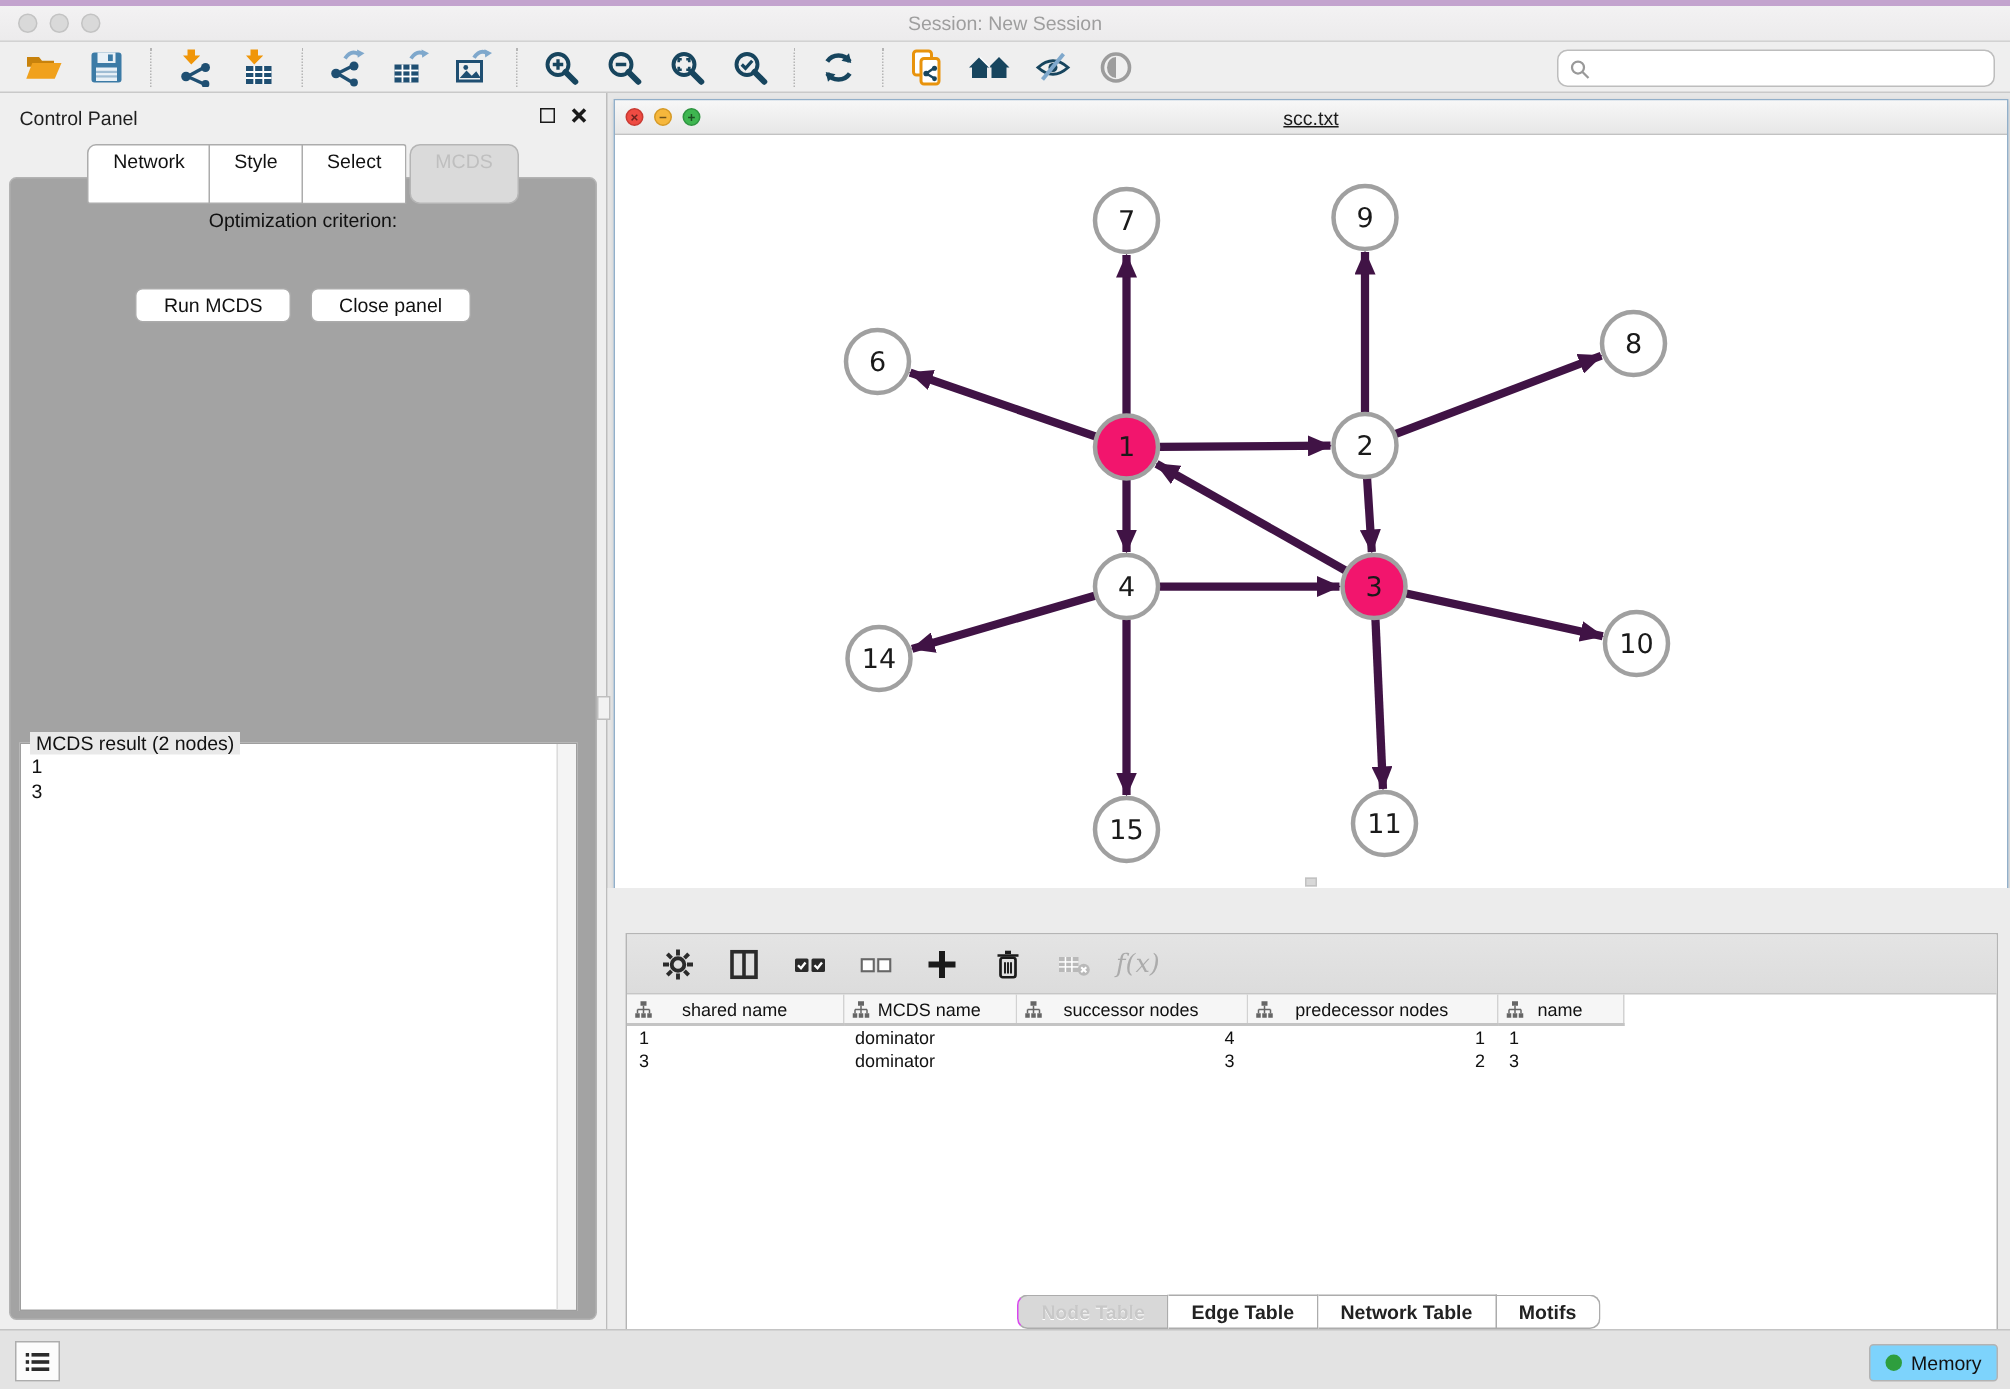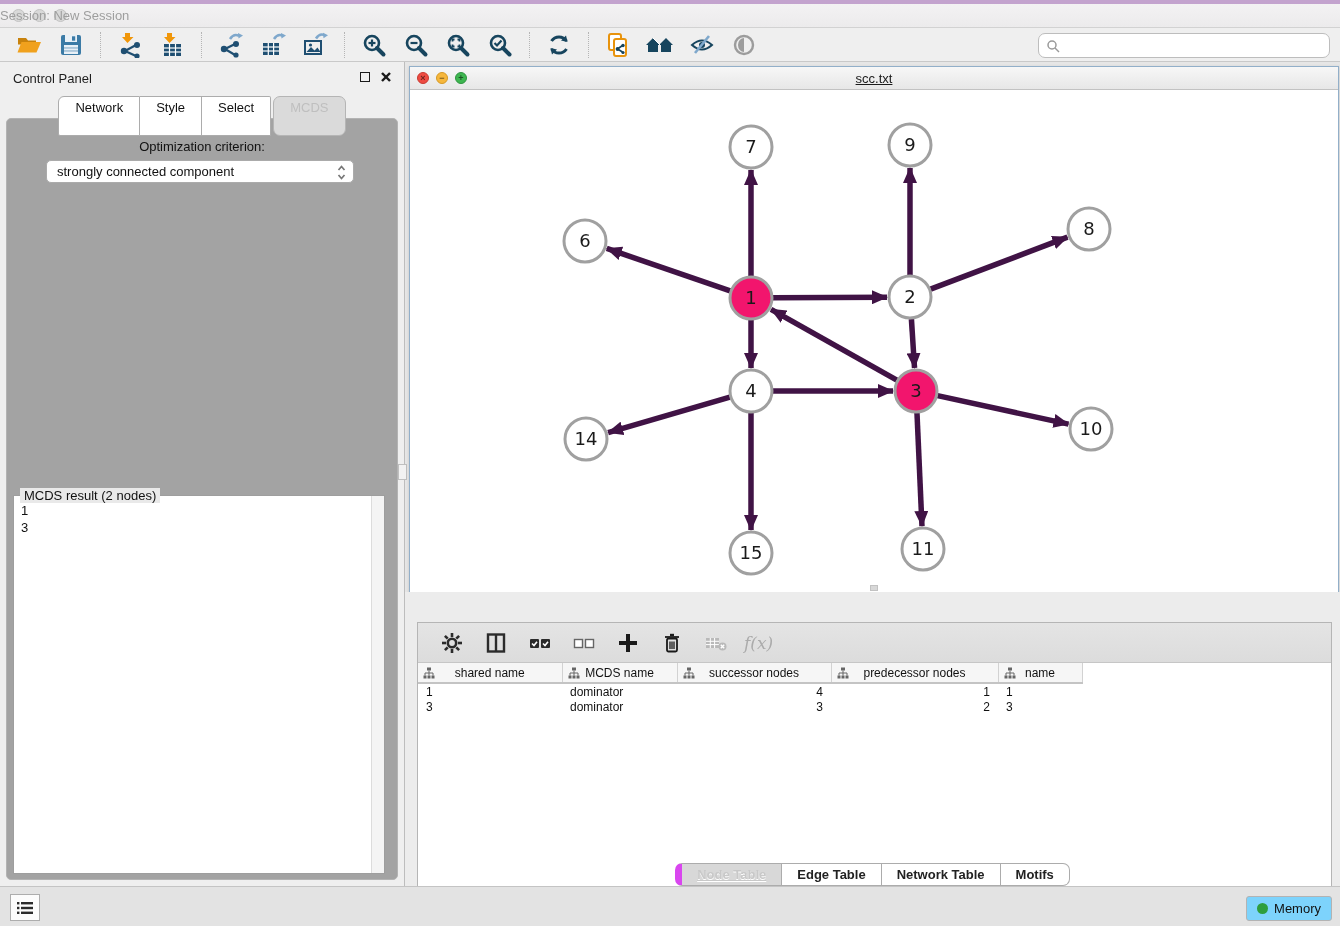--- a/index.html
+++ b/index.html
@@ -4,21 +4,21 @@
 <style>
   * { margin:0; padding:0; box-sizing:border-box; }
   html,body { width:1340px; height:926px; font-family:"Liberation Sans",sans-serif; background:#E6E6E6; overflow:hidden; position:relative; }
 
   
   .titlebar { position:absolute; left:0; top:0; width:1340px; height:28px;
     background:linear-gradient(#F4F3F4,#ECEBEC); border-bottom:1px solid #D2D2D2; }
   .titlebar .accent { position:absolute; left:0; top:0; width:100%; height:4px; background:#C3A3CE; }
   .traffic-inactive { position:absolute; left:12px; top:9px; display:flex; gap:8px; }
   .traffic-inactive .dot { width:13px; height:13px; border-radius:50%; background:#D9D9D9; border:1px solid #C3C3C3; }
-  .title-text { position:absolute; width:100%; text-align:left; top:8px; font-size:13px; color:#9E9E9E; }
+  .title-text { position:absolute; width:100%; text-align:center; top:8px; font-size:13px; color:#9E9E9E; }
 
   
   .toolbar { position:absolute; left:0; top:28px; width:1340px; height:34px; background:#EFEFEF;
     border-bottom:1px solid #C9C9C9; display:flex; align-items:center; padding-left:8px; }
   .tb-icon { width:30px; height:30px; display:flex; align-items:center; justify-content:center; margin:0 6px; flex:0 0 auto; }
   .tb-sep { width:1px; height:26px; margin:0 8px; border-left:1px dotted #B5B5B5; flex:0 0 auto; }
   .search-box { position:absolute; right:10px; top:5px; width:292px; height:25px; background:#fff;
     border:1px solid #BDBDBD; border-radius:7px; display:flex; align-items:center; padding-left:7px; }
   .search-box input { border:none; outline:none; flex:1; font-size:13px; background:transparent; margin-left:4px; font-family:"Liberation Sans",sans-serif; }
 
@@ -74,21 +74,21 @@
   .fx-label { font-family:"DejaVu Serif",serif; font-style:italic; color:#ABABAB; font-size:17px; margin-left:6px; }
   table.node-table { border-collapse:collapse; width:664px; table-layout:fixed; }
   table.node-table th { height:20px; background:#F6F6F6; border-right:1px solid #D2D2D2; border-bottom:2px solid #C4C4C4;
     font-size:12px; font-weight:normal; color:#111; text-align:center; position:relative; }
   table.node-table th .th-ico { position:absolute; left:5px; top:4px; }
   table.node-table td { font-size:12px; color:#111; height:16px; padding:0 8px; white-space:nowrap; }
   td.num-right { text-align:right; padding-right:6px; }
   .bottom-tabs { position:absolute; left:0; top:271px; width:100%; display:flex; justify-content:center; }
   .bt-tab { height:23px; line-height:21px; padding:0 15px; font-size:13px; font-weight:bold; color:#222;
     background:#fff; border:1px solid #ACACAC; border-left:none; }
-  .bt-tab:first-child { border-left:7px solid #d946ef; border-radius:7px 0 0 7px;text-decoration:underline; }
+  .bt-tab:first-child { border-left:1px solid #d946ef; border-radius:7px 0 0 7px; }
   .bt-tab:last-child { border-radius:0 7px 7px 0; }
   .bt-tab.active { background:#D8D8D8; color:#C8C8C8; text-shadow:0 1px 0 #fff; font-weight:bold; }
 
   
   .statusbar { position:absolute; left:0; top:886px; width:1340px; height:40px; background:#E3E3E3; border-top:1px solid #C4C4C4; }
   .list-btn { position:absolute; left:10px; top:7px; width:30px; height:27px; background:#FCFCFC; border:1px solid #ADADAD;
     display:flex; align-items:center; justify-content:center; }
   .memory-btn { position:absolute; right:8px; top:9px; height:25px; background:#7dd3fc; border:1px solid #B3B3B3;
     border-radius:3px; display:flex; align-items:center; padding:0 10px; gap:6px; font-size:13px; color:#111; }
   .memory-dot { width:11px; height:11px; border-radius:50%; background:#2E9E3E; }
@@ -283,28 +283,23 @@
     </span>
   </div>
   <div class="cp-tabs">
       <div class="cp-tab">Network</div>
       <div class="cp-tab">Style</div>
       <div class="cp-tab last-normal">Select</div>
       <div class="cp-tab active">MCDS</div>
     </div>
   <div class="cp-content">
     <div class="opt-label">Optimization criterion:</div>
-    <div class="dropdown">
-      <span>strongly connected component</span>
-      <span class="chev">
-        <svg width="11" height="17" viewBox="0 0 11 17">
-            <path d="M2.5 6 L5.5 2.5 L8.5 6" fill="none" stroke="#777" stroke-width="1.7"></path>
-            <path d="M2.5 11 L5.5 14.5 L8.5 11" fill="none" stroke="#777" stroke-width="1.7"></path>
-          </svg>
-      </span>
+    <div class="btn-row">
+      <button class="push-btn">Run MCDS</button>
+      <button class="push-btn">Close panel</button>
     </div>
     <div class="result-box">
       <span class="result-legend">MCDS result (2 nodes)</span>
       <div class="result-text">1
 3</div>
       <div class="result-scroll"></div>
     </div>
   </div>
 </div>
 <div class="divider"></div>

